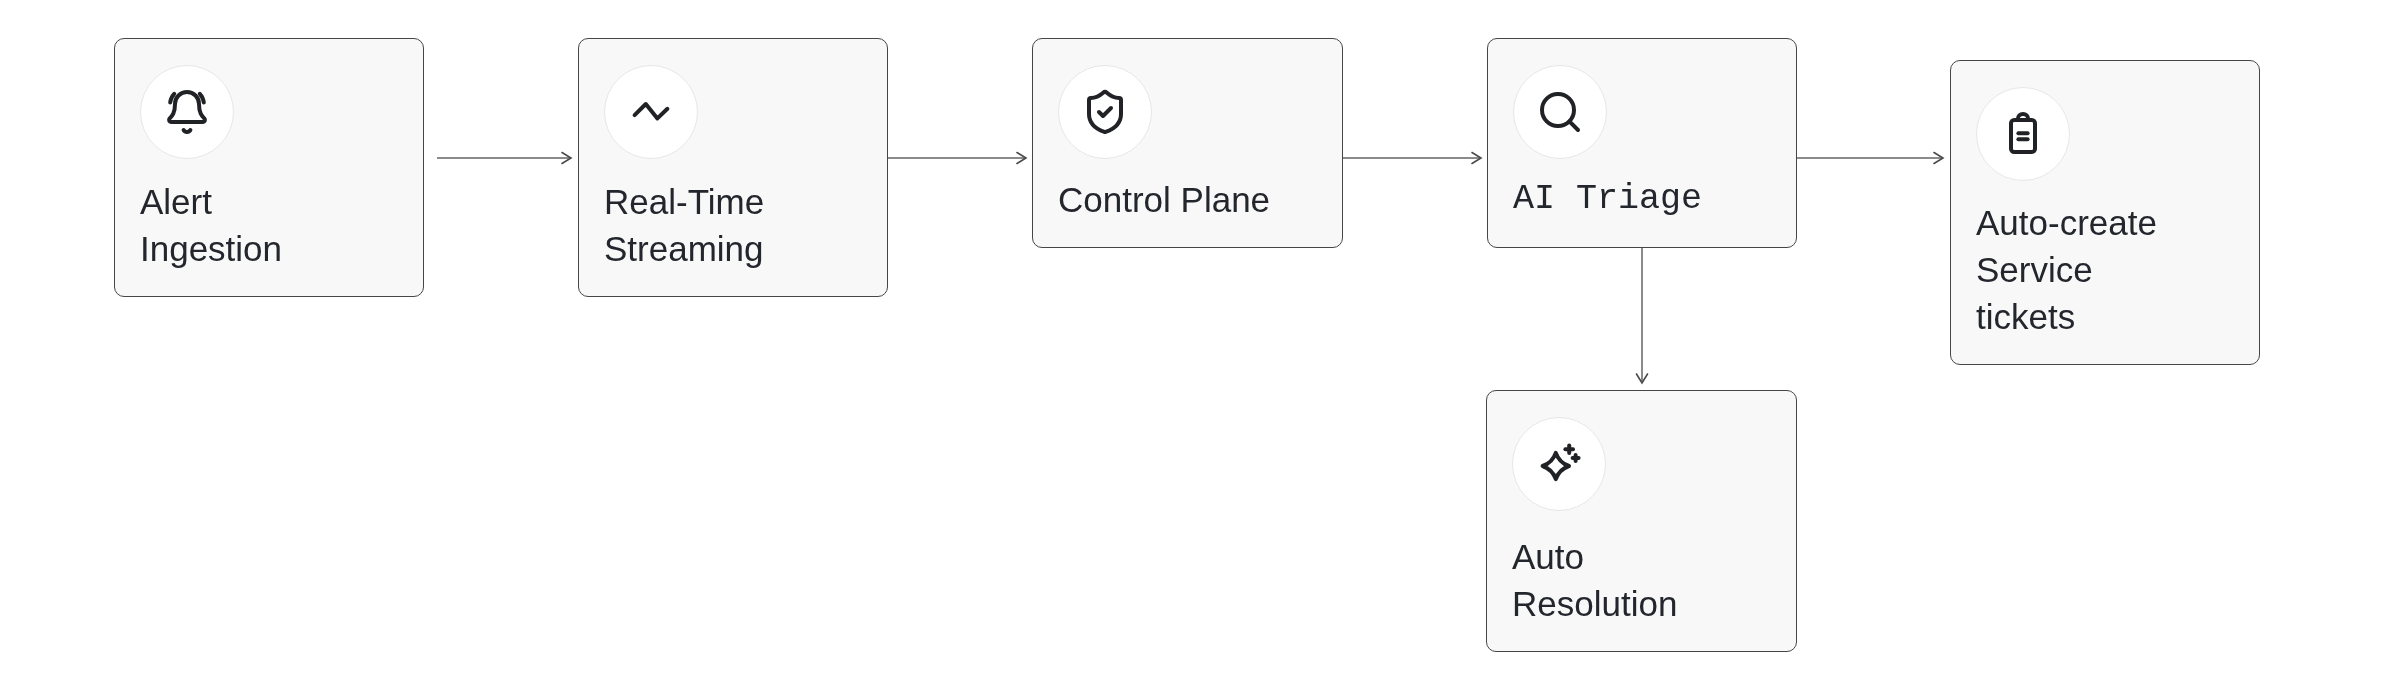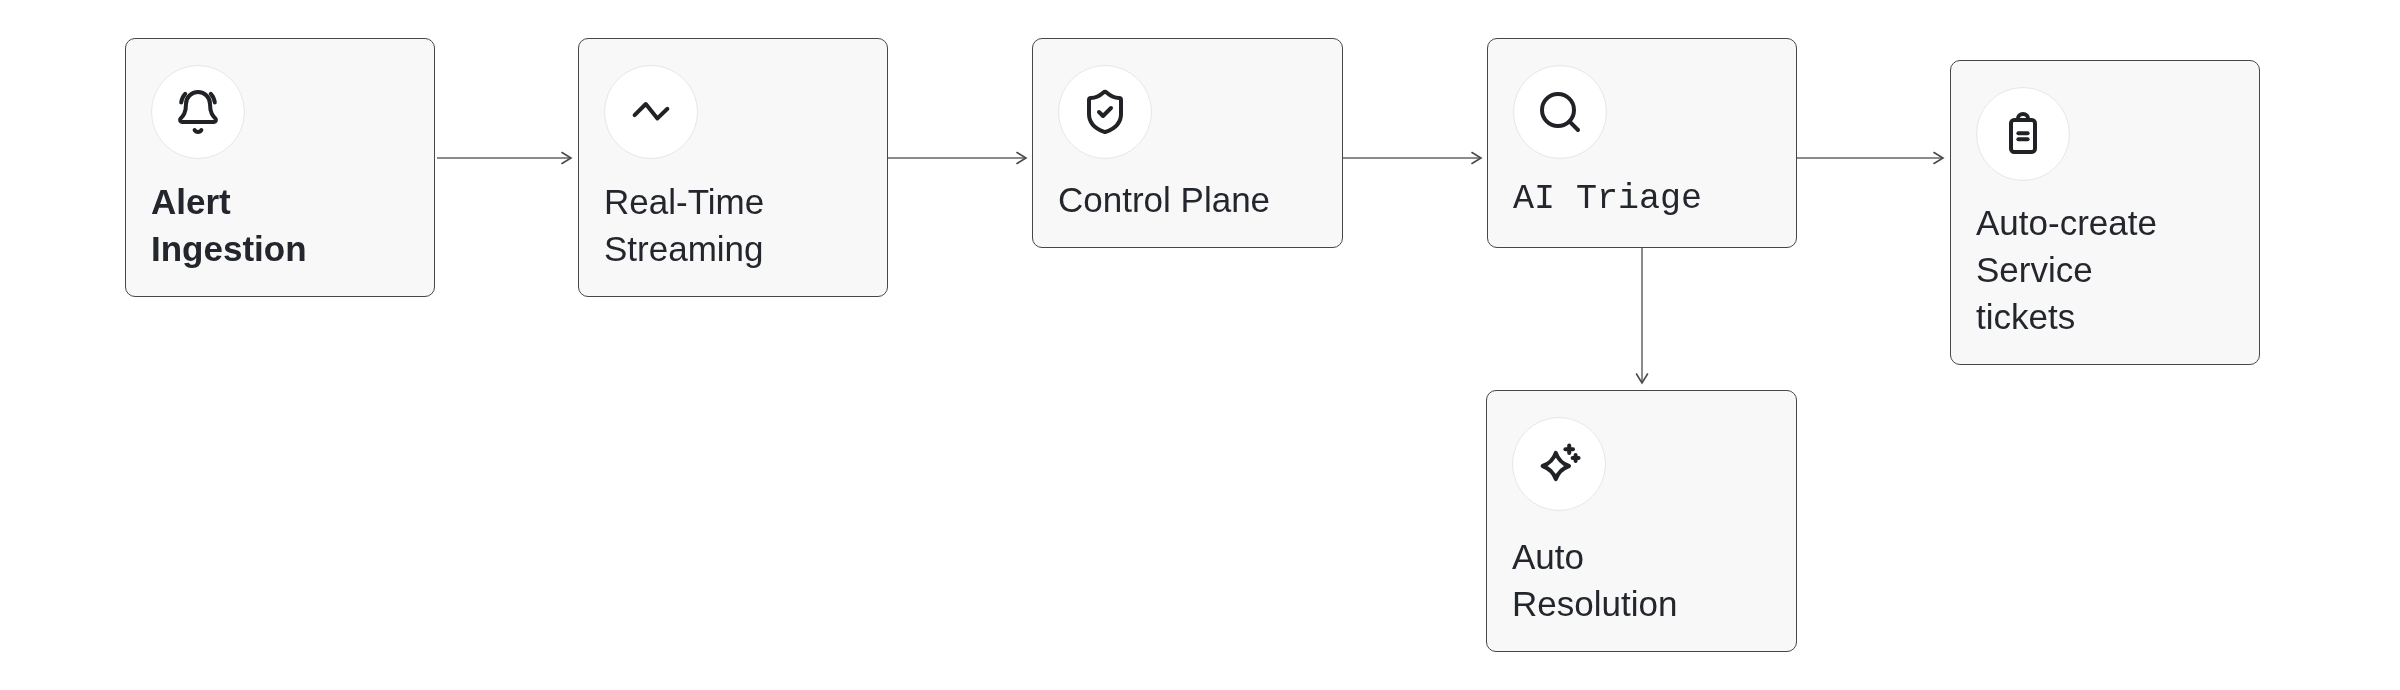--- a/index.html
+++ b/index.html
@@ -56,21 +56,21 @@
     position: absolute;
     left: 25px;
     right: 16px;
     bottom: 24px;
     font-size: 35px;
     line-height: 47px;
     color: #23262c;
     white-space: pre-line;
   }
   
-  .node-1 { left: 125px;  top: 38px;  width: 310px; height: 259px; font-weight: bold; }
+  .node-1 { left: 114px;  top: 38px;  width: 310px; height: 259px; }
   .node-2 { left: 578px;  top: 38px;  width: 310px; height: 259px; }
   .node-3 { left: 1032px; top: 38px;  width: 311px; height: 210px; }
   .node-4 { left: 1487px; top: 38px;  width: 310px; height: 210px; font-family: Liberation Mono, monospace; }
   .node-5 { left: 1950px; top: 38px;  width: 310px; height: 305px; margin-top: 22px; }
   .node-6 { left: 1486px; top: 390px; width: 311px; height: 262px; }
 </style>
 </head>
 <body>
 
 <div class="stage">

